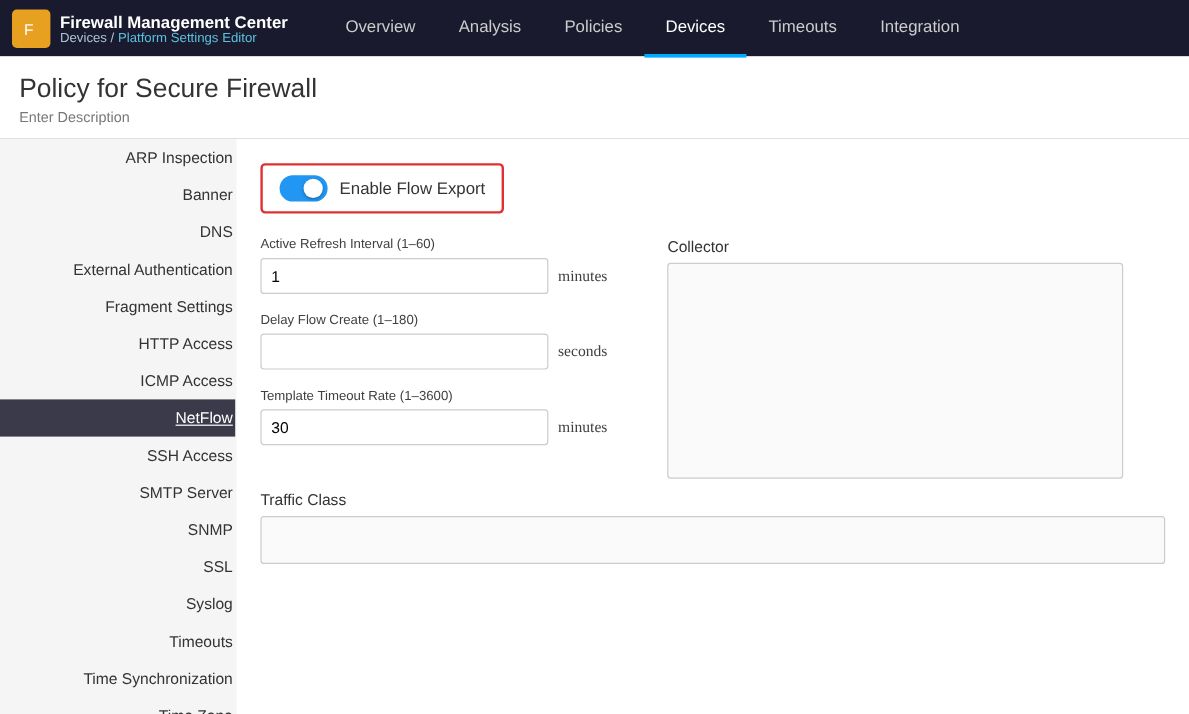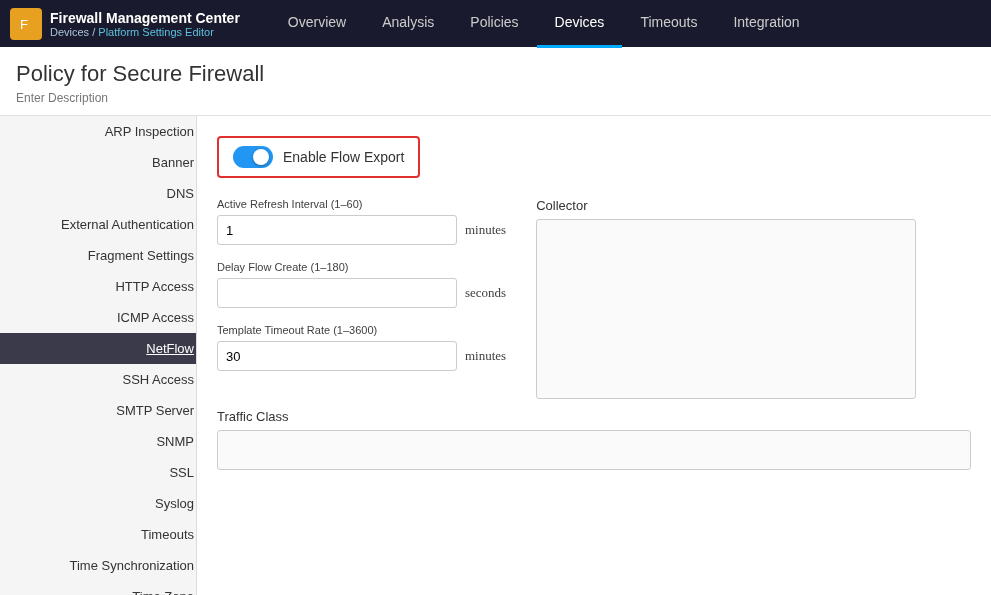--- a/index.html
+++ b/index.html
@@ -157,21 +157,21 @@
       color: #404040;
       font-family: Liberation Serif, serif;
     }
 
     
     .two-col {
       display: flex;
       gap: 30px;
     }
     .col-left { flex: 0 0 auto; }
-    .col-right { flex: 1; }
+    .col-right { flex: 1; margin-left: 20px; }
 
     .collector-label {
       font-size: 13px;
       color: #333;
       margin-bottom: 6px;
     }
     .collector-box {
       width: 380px;
       height: 180px;
       border: 1px solid #ccc;

